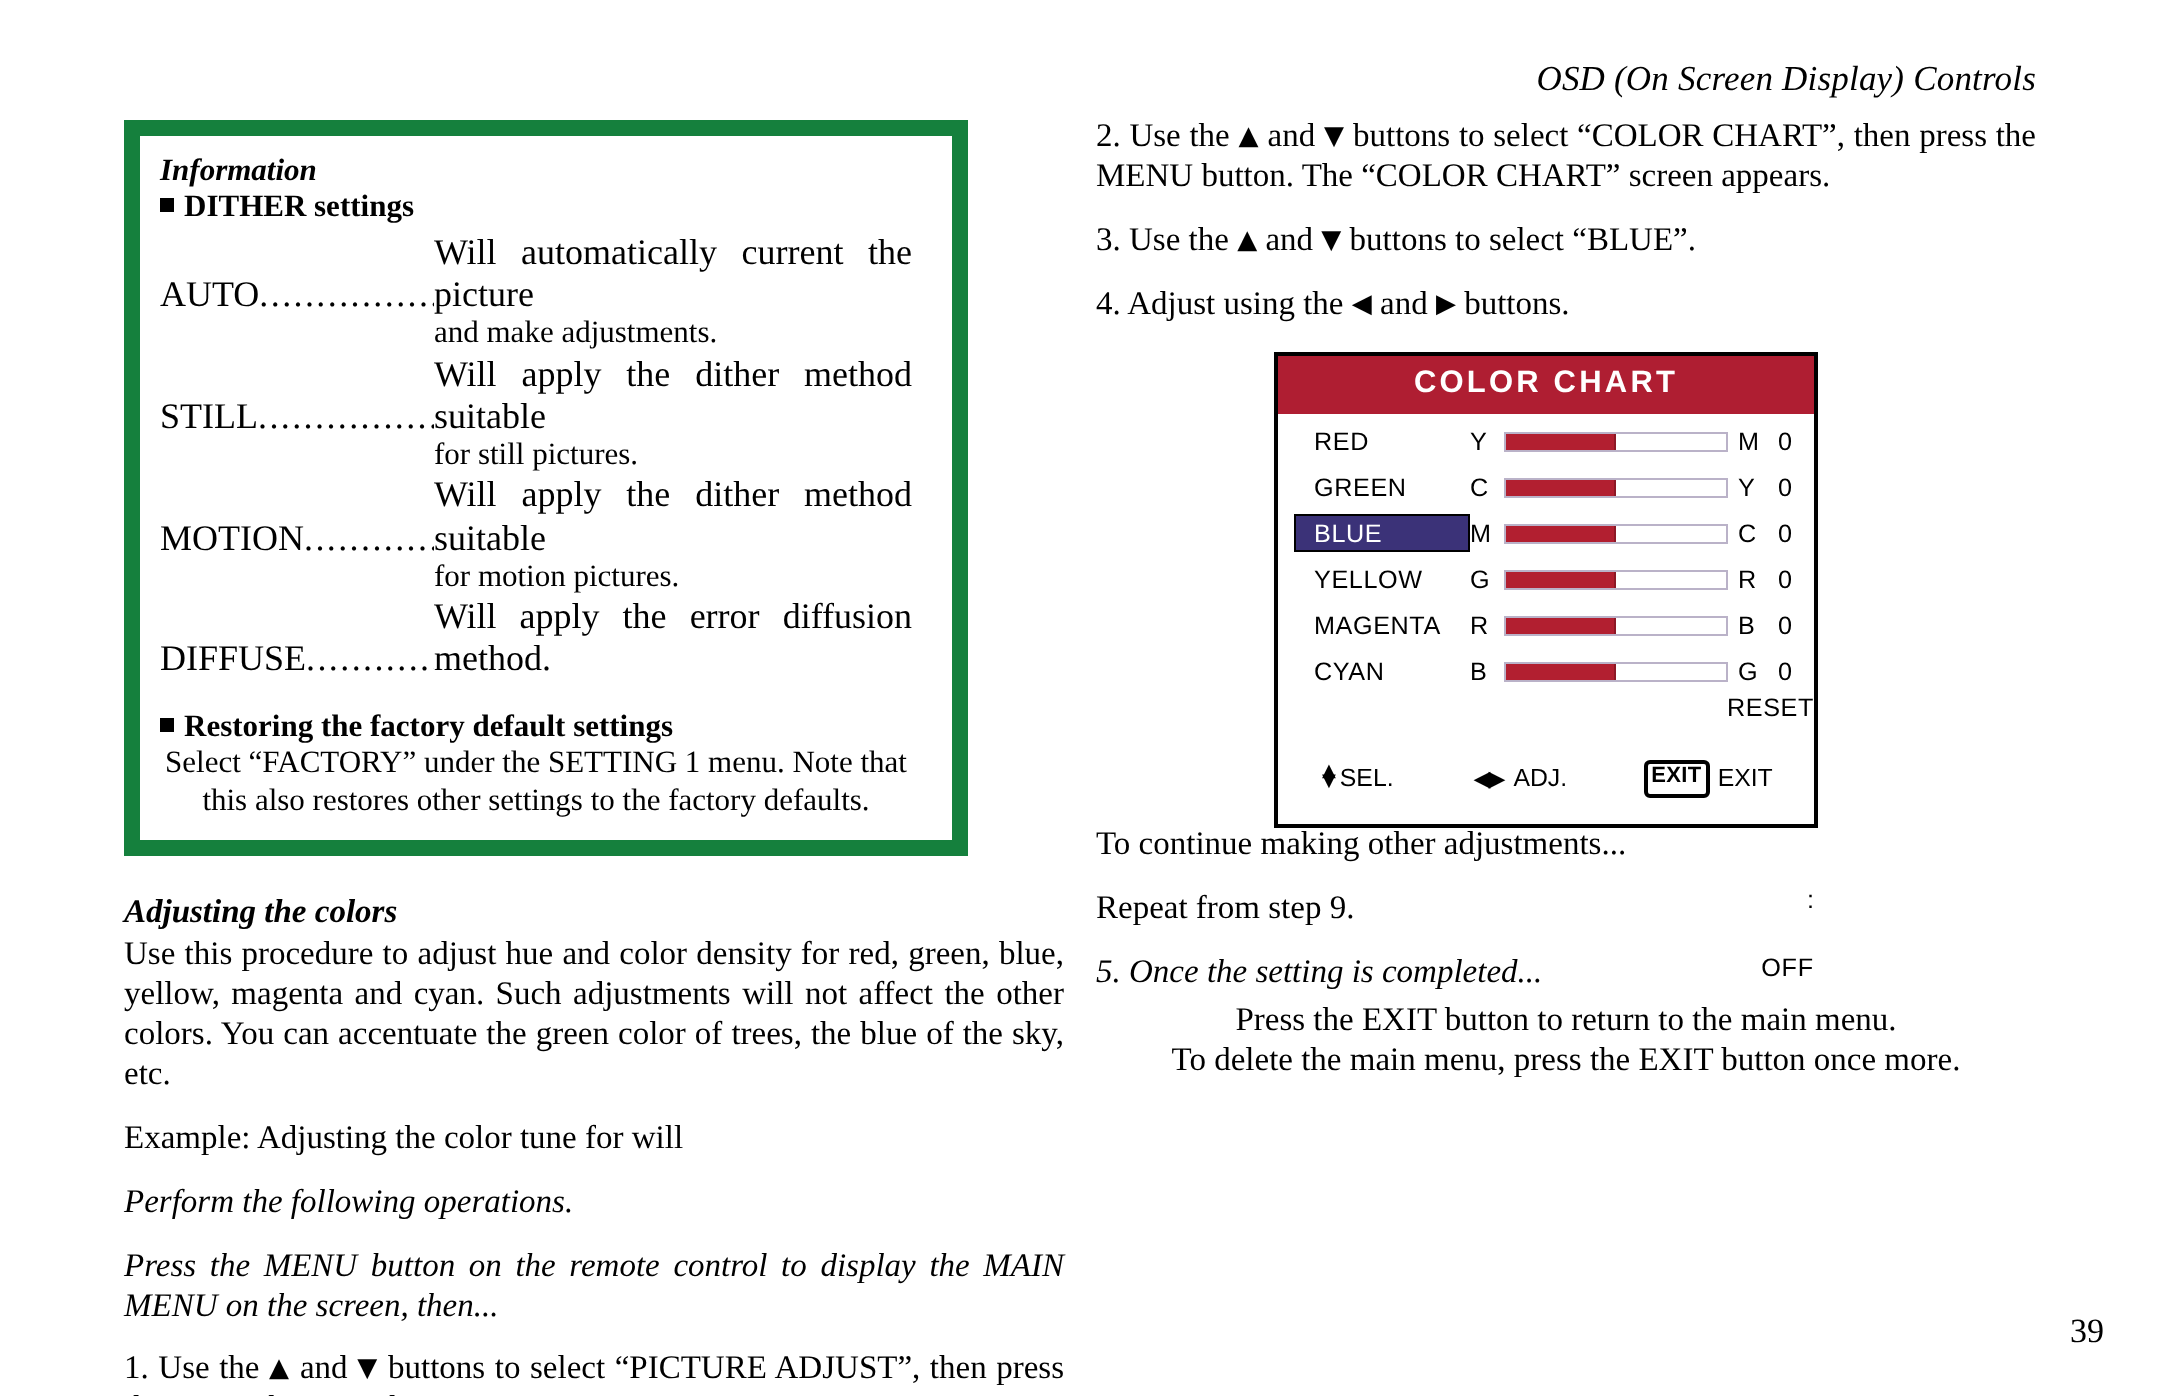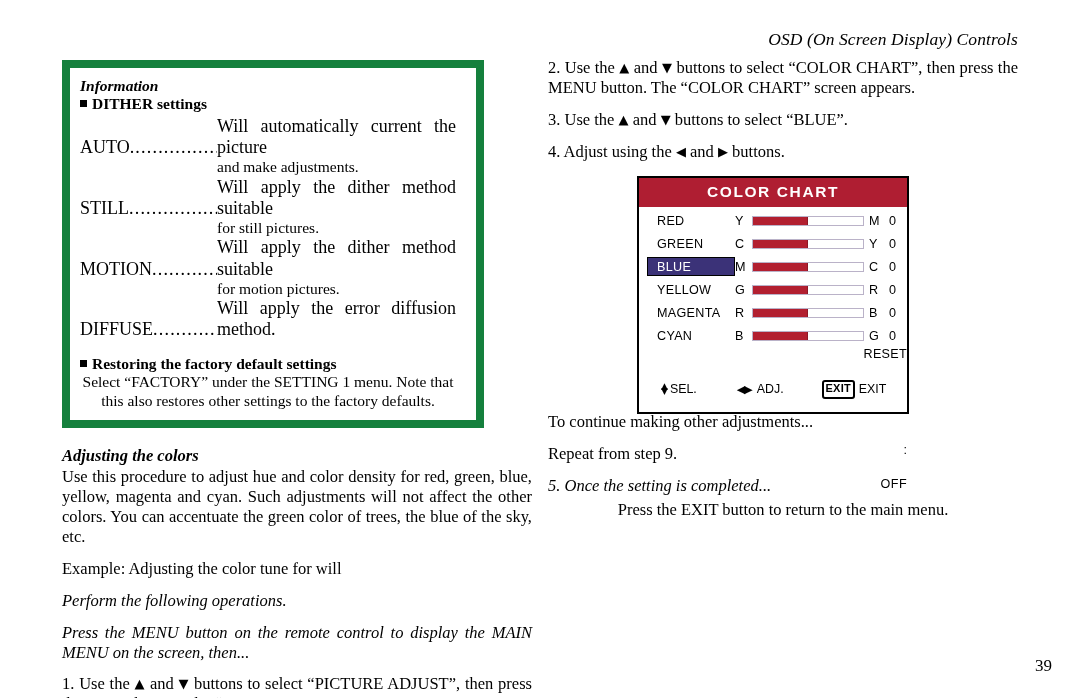--- a/index.html
+++ b/index.html
@@ -382,20 +382,21 @@
     <div style="height:238px"></div>
 
 
     <p class="body last">To continue making other adjustments...</p>
     <p class="body last">Repeat from step 9.</p>
 
     <p class="body last tight" style="font-style:italic">
       <span>5. Once the setting is completed...</span>
     </p>
     <div class="factory-body" style="font-size:16.5px;line-height:1.21">Press the EXIT button to return to the main menu.</div>
+    <div class="factory-body" style="font-size:16.5px;line-height:1.21">To delete the main menu, press the EXIT button once more.</div>
 
   </div>
 
   <div class="osd">
     <div class="osd-header" style="background: rgb(175, 30, 50);">COLOR CHART</div>
     <div class="osd-body">
 
       <div class="osd-row">
         <div class="osd-label">RED</div>
         <div class="osd-lt">Y</div>

